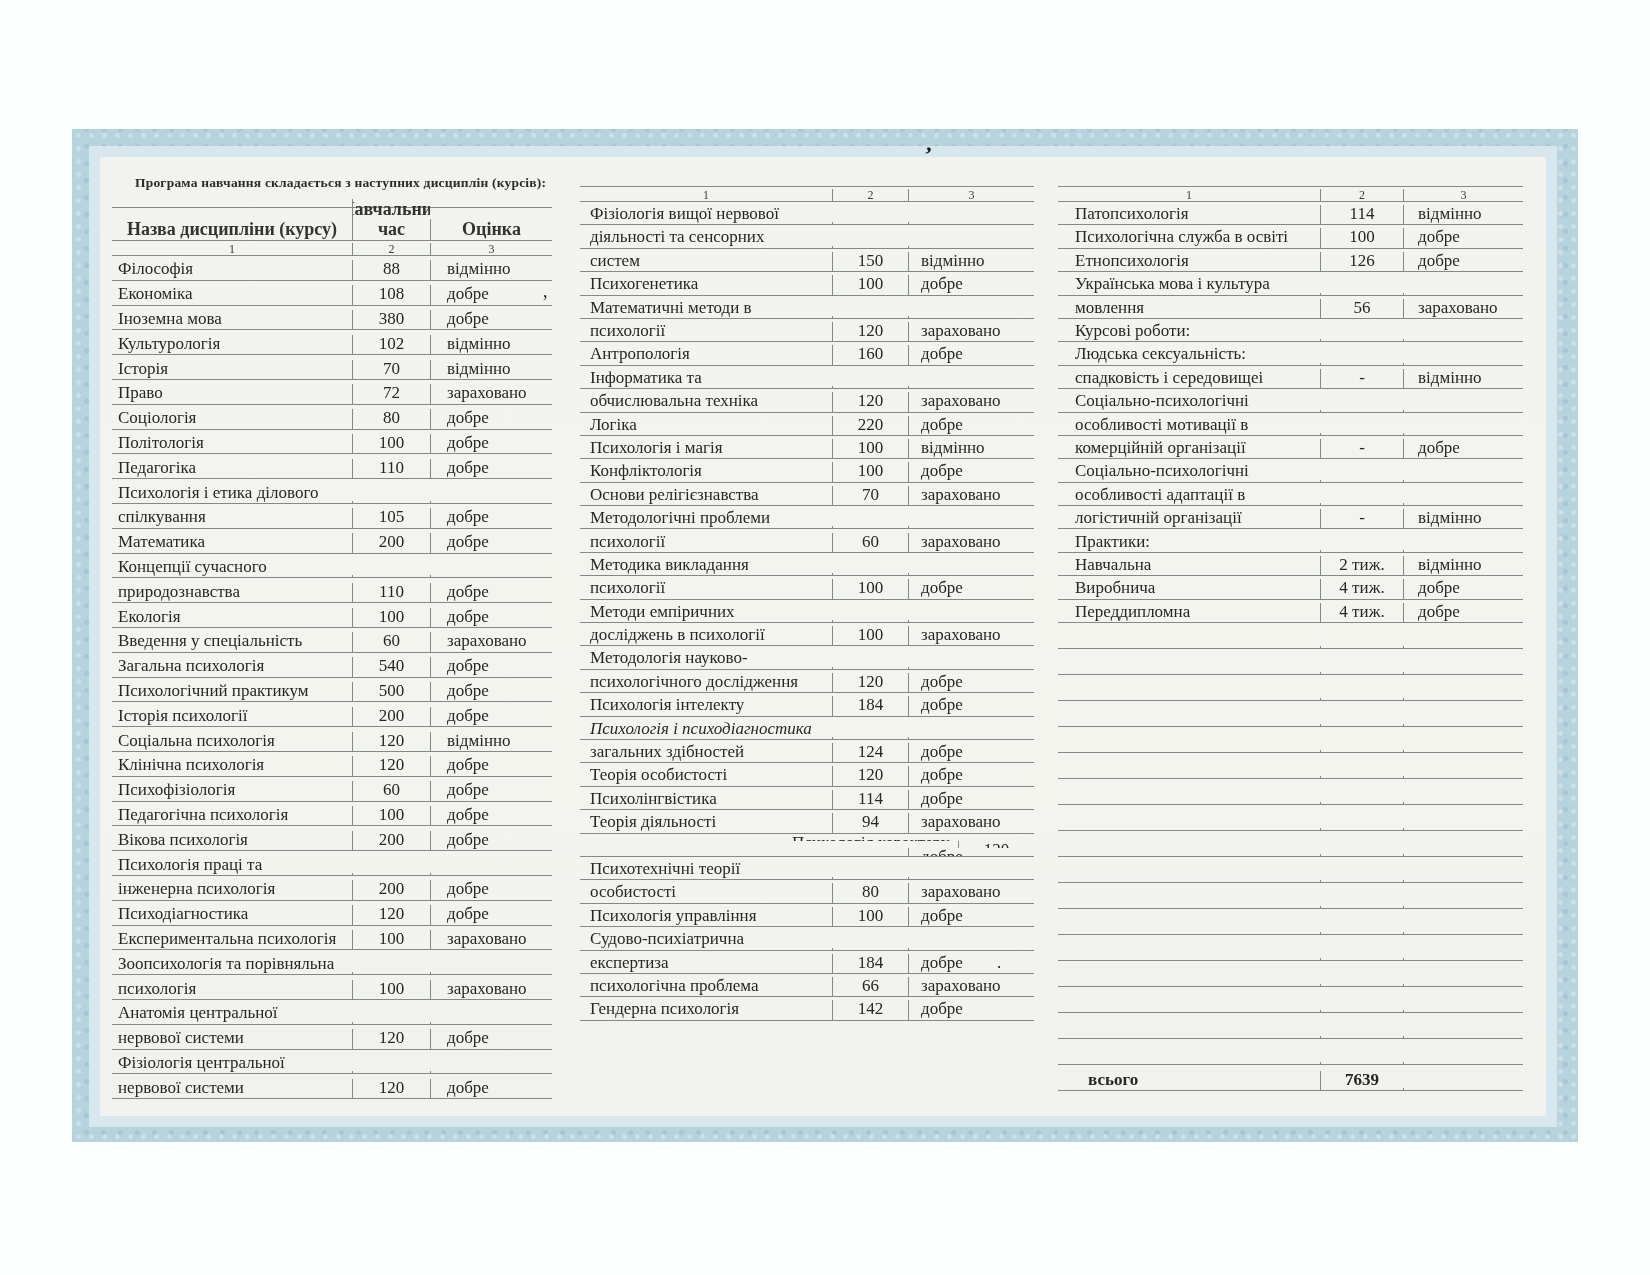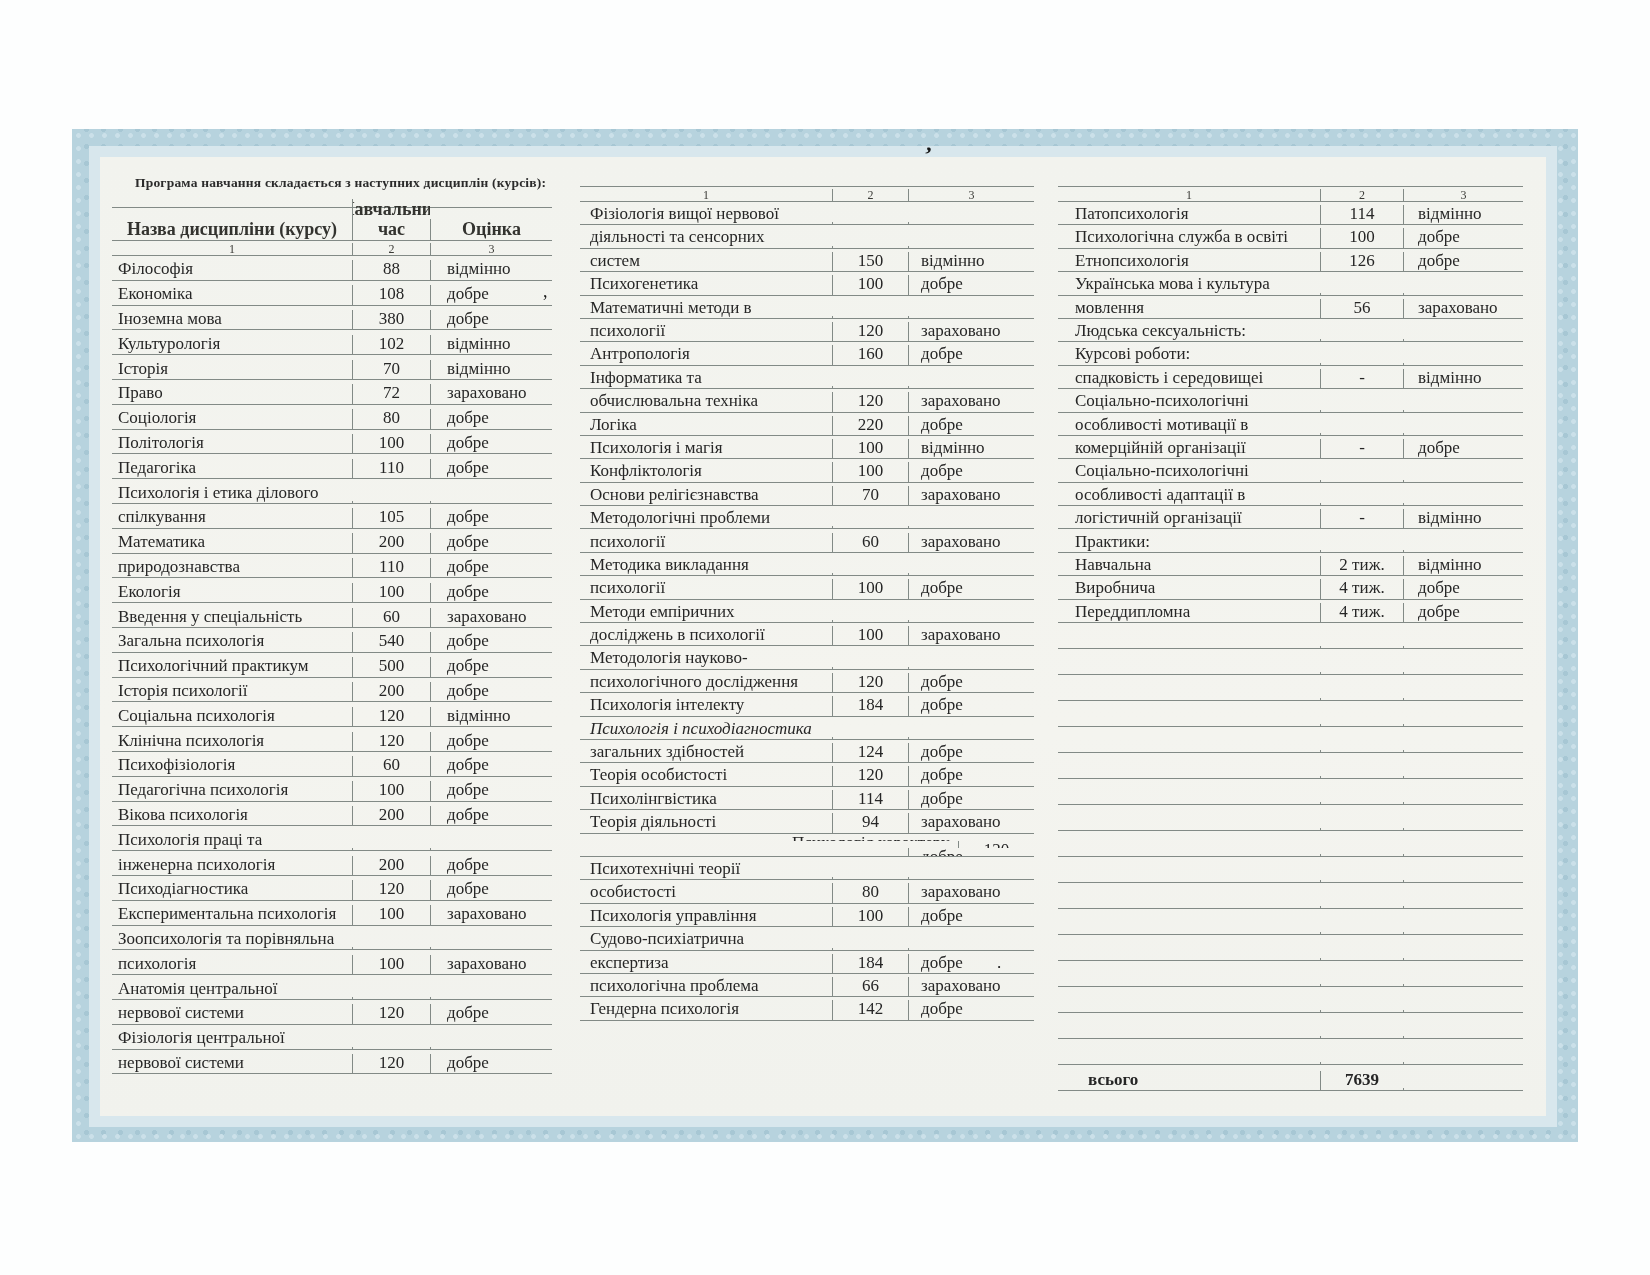--- a/index.html
+++ b/index.html
@@ -118,20 +118,25 @@
         <div class="cell c0" style="width: 240px; padding-left: 6px;">спілкування</div>
         <div class="cell c1" style="width: 78px;">105</div>
         <div class="cell c2" style="width: 122px; padding-left: 16px;">добре</div>
       </div>
       <div class="row data-row" style="height: 24.8px;">
         <div class="cell c0" style="width: 240px; padding-left: 6px;">Математика</div>
         <div class="cell c1" style="width: 78px;">200</div>
         <div class="cell c2" style="width: 122px; padding-left: 16px;">добре</div>
       </div>
       <div class="row data-row" style="height: 24.8px;">
+        <div class="cell c0" style="width: 240px; padding-left: 6px;">Концепції сучасного</div>
+        <div class="cell c1" style="width: 78px;"></div>
+        <div class="cell c2" style="width: 122px; padding-left: 16px;"></div>
+      </div>
+      <div class="row data-row" style="height: 24.8px;">
         <div class="cell c0" style="width: 240px; padding-left: 6px;">природознавства</div>
         <div class="cell c1" style="width: 78px;">110</div>
         <div class="cell c2" style="width: 122px; padding-left: 16px;">добре</div>
       </div>
       <div class="row data-row" style="height: 24.8px;">
         <div class="cell c0" style="width: 240px; padding-left: 6px;">Екологія</div>
         <div class="cell c1" style="width: 78px;">100</div>
         <div class="cell c2" style="width: 122px; padding-left: 16px;">добре</div>
       </div>
       <div class="row data-row" style="height: 24.8px;">
@@ -437,26 +442,26 @@
         <div class="cell c0" style="width: 262px; padding-left: 17px;">Українська мова і культура</div>
         <div class="cell c1" style="width: 83px;"></div>
         <div class="cell c2" style="width: 120px; padding-left: 14px;"></div>
       </div>
       <div class="row data-row" style="height: 23.4px;">
         <div class="cell c0" style="width: 262px; padding-left: 17px;">мовлення</div>
         <div class="cell c1" style="width: 83px;">56</div>
         <div class="cell c2" style="width: 120px; padding-left: 14px;">зараховано</div>
       </div>
       <div class="row data-row" style="height: 23.4px;">
+        <div class="cell c0" style="width: 262px; padding-left: 17px;">Курсові роботи:</div>
+        <div class="cell c1" style="width: 83px;"></div>
+        <div class="cell c2" style="width: 120px; padding-left: 14px;"></div>
+      </div>
+      <div class="row data-row" style="height: 23.4px;">
         <div class="cell c0" style="width: 262px; padding-left: 17px;">Людська сексуальність:</div>
-        <div class="cell c1" style="width: 83px;"></div>
-        <div class="cell c2" style="width: 120px; padding-left: 14px;"></div>
-      </div>
-      <div class="row data-row" style="height: 23.4px;">
-        <div class="cell c0" style="width: 262px; padding-left: 17px;">Курсові роботи:</div>
         <div class="cell c1" style="width: 83px;"></div>
         <div class="cell c2" style="width: 120px; padding-left: 14px;"></div>
       </div>
       <div class="row data-row" style="height: 23.4px;">
         <div class="cell c0" style="width: 262px; padding-left: 17px;">спадковість і середовищеі</div>
         <div class="cell c1" style="width: 83px;">-</div>
         <div class="cell c2" style="width: 120px; padding-left: 14px;">відмінно</div>
       </div>
       <div class="row data-row" style="height: 23.4px;">
         <div class="cell c0" style="width: 262px; padding-left: 17px;">Соціально-психологічні</div>

